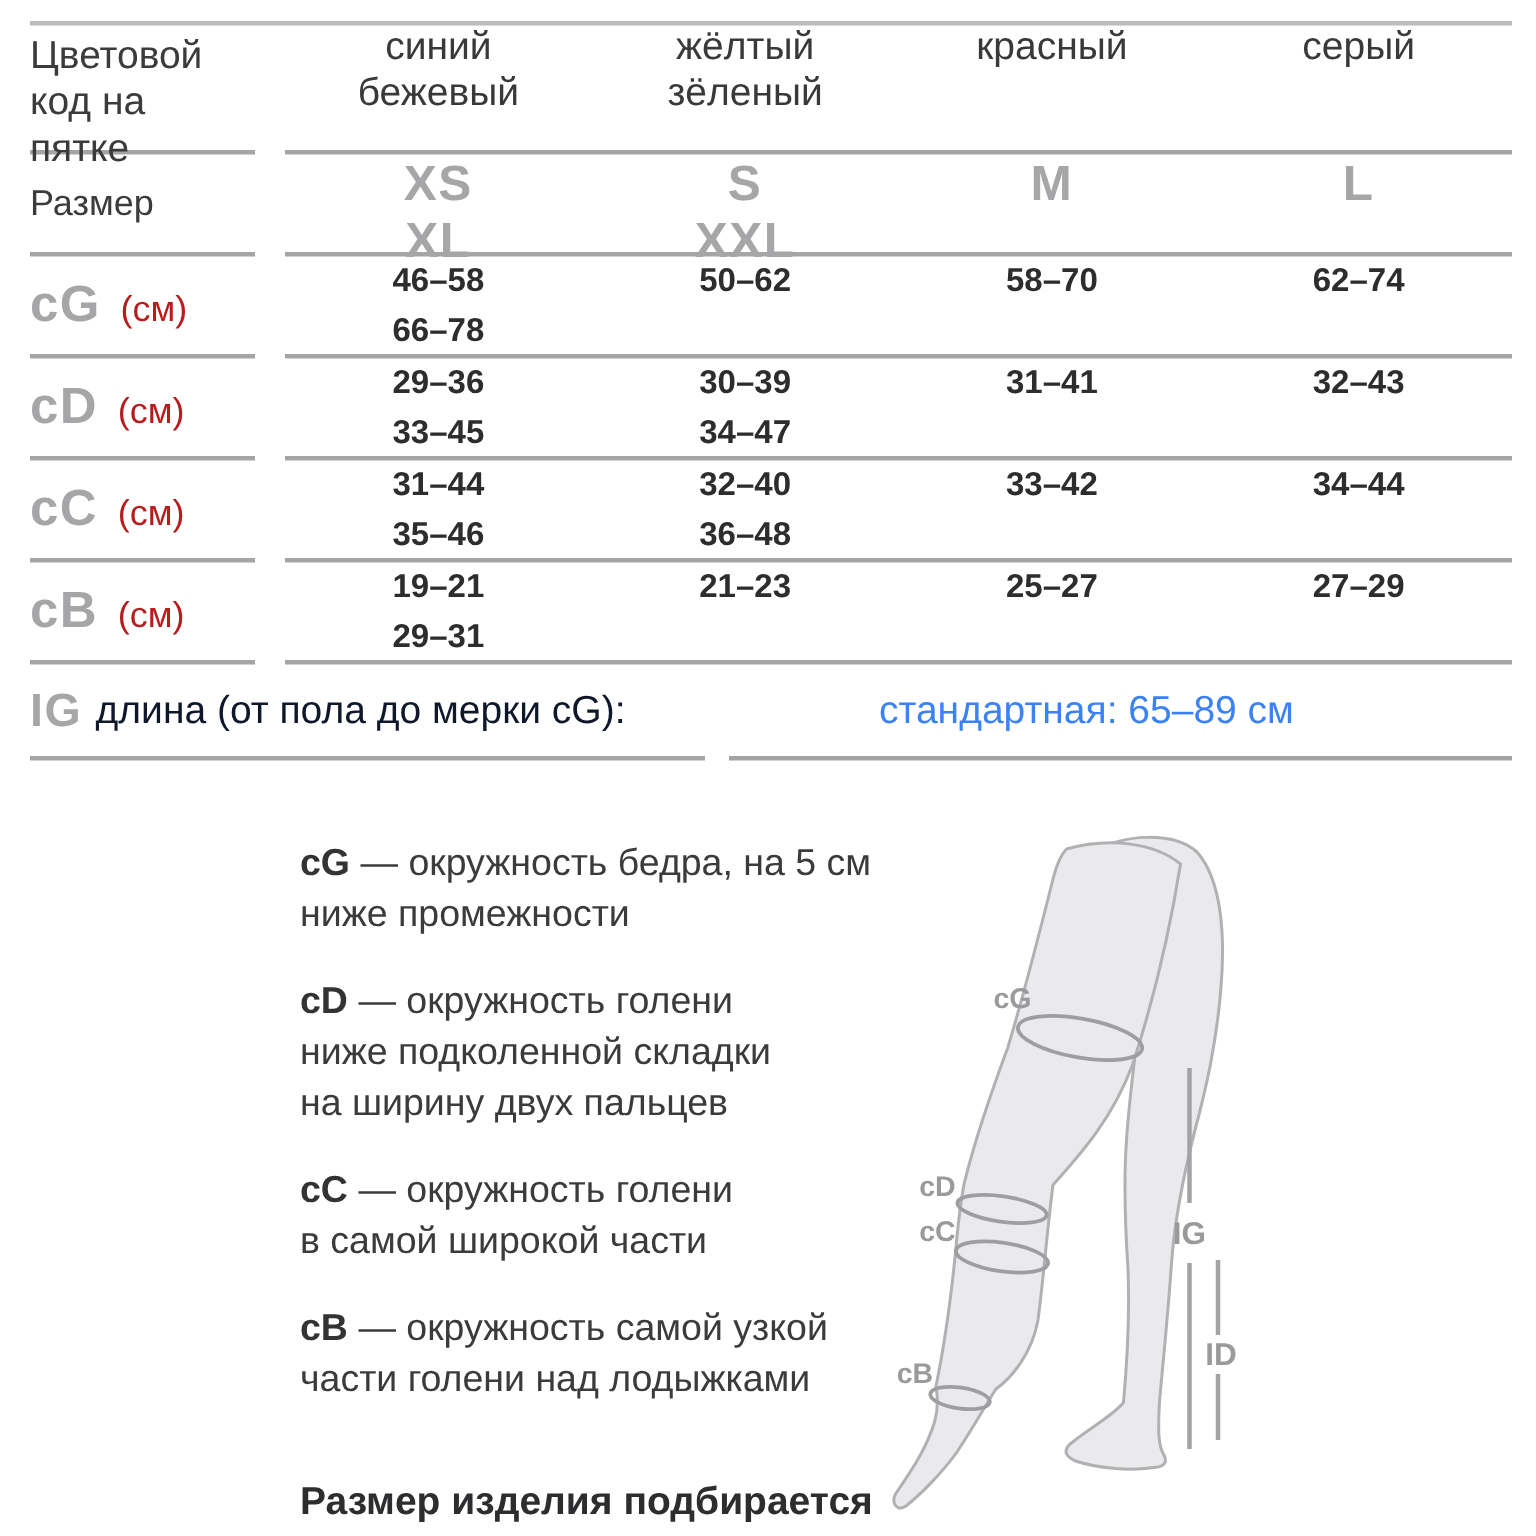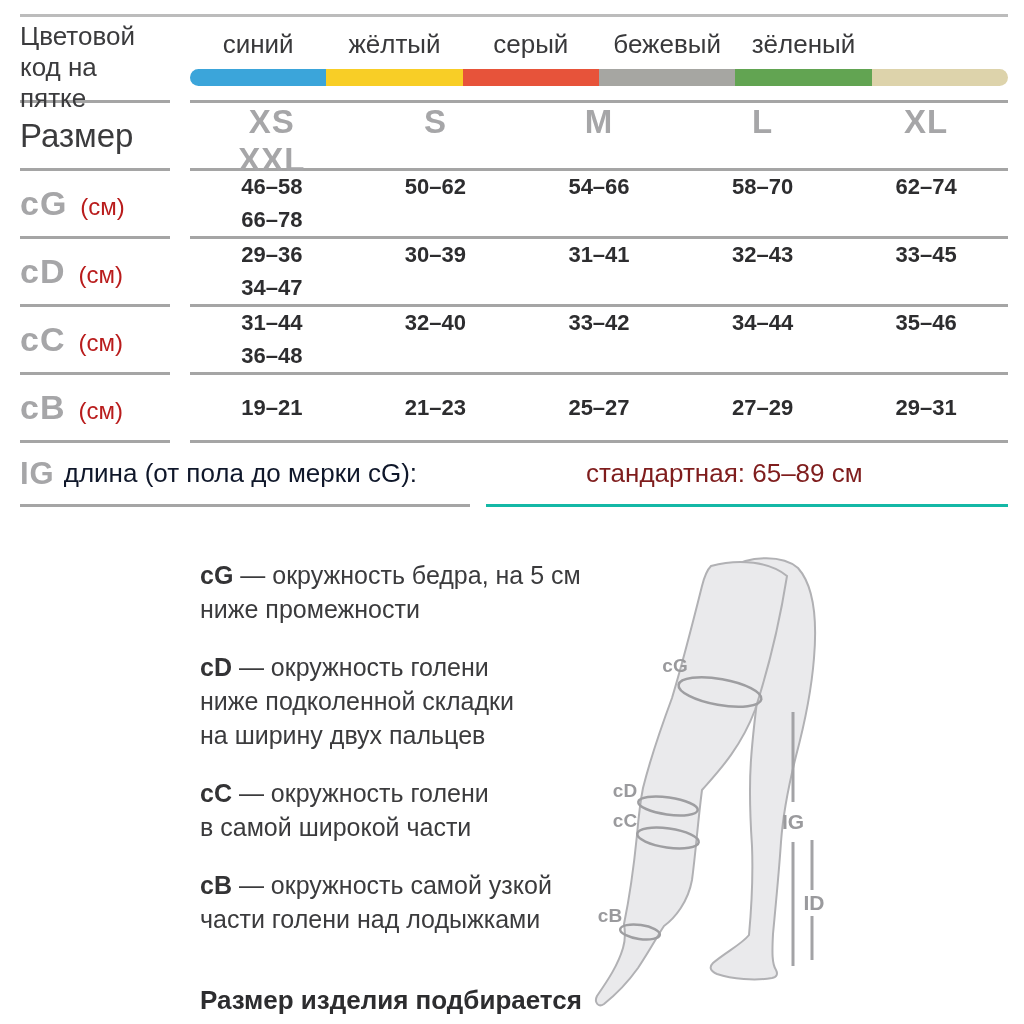--- a/index.html
+++ b/index.html
@@ -15,52 +15,52 @@
   .hdr { display:flex; height:86px; }
   .hdr .lab {
     width:150px; margin-right:20px; border-bottom:3px solid #a5a5a5;
     display:flex; flex-direction:column; justify-content:center;
     font-size:26px; line-height:31px; color:#3b3b3d; padding-top:18px;
   }
   .hdr .dat {
     flex:1; border-bottom:3px solid #a5a5a5;
     display:flex; flex-direction:column; justify-content:flex-end; padding-bottom:14px;
   }
-  .names { display:grid; grid-template-columns:repeat(6,1fr); text-align:center;
+  .names { display:grid; grid-template-columns:repeat(4,1fr); text-align:center;
     font-size:26px; color:#39393b; margin-bottom:9px; }
   .bar { display:flex; height:17px; border-radius:9px; overflow:hidden; }
   .bar .seg { flex:1; }
 
   .row { display:flex; height:68px; }
   .row .lab {
     width:150px; margin-right:20px; border-bottom:3px solid #a5a5a5;
     display:flex; align-items:center;
   }
   .row .dat {
     flex:1; border-bottom:3px solid #a5a5a5;
-    display:grid; grid-template-columns:repeat(5,1fr); align-items:center; text-align:center;
+    display:grid; grid-template-columns:repeat(4,1fr); align-items:center; text-align:center;
   }
   .row:last-of-type .lab, .row:last-of-type .dat { border-bottom:none; }
   .size-name { font-weight:bold; font-size:33px; color:#a6a6a8; letter-spacing:1px; }
-  .size-label-text { font-size:33px; color:#3b3b3d; }
+  .size-label-text { font-size:24px; color:#3b3b3d; }
   .code { font-weight:bold; font-size:34px; color:#a6a6a8; letter-spacing:1px; }
   .unit { font-size:24px; color:#b91c1c; margin-left:13px; padding-top:6px; }
   .val { font-weight:bold; font-size:22px; color:#2d2d2f; }
 
   .row-ig { display:flex; height:64px; }
   .ig-left {
     width:450px; border-bottom:3px solid #a5a5a5;
     display:flex; align-items:center;
   }
   .ig-code { font-weight:bold; font-size:31px; color:#a6a6a8; letter-spacing:1px; margin-right:9px; }
   .ig-text { font-size:26px; color:#0f172a; }
   .ig-right {
-    flex:1; margin-left:16px; border-bottom:3px solid #14b8a6;
+    flex:1; margin-left:16px; border-bottom:3px solid #a3a3a3;
     display:flex; align-items:center; padding-left:100px;
-    font-size:26px; color:#7f1d1d;
+    font-size:26px; color:#3b82f6;
   }
 
   
   .legend { position:absolute; left:200px; top:558px; width:410px;
     font-size:25px; line-height:34px; color:#3b3b3d; }
   .leg-item { margin:0 0 24px 0; }
   .leg-item .lcode { font-weight:bold; color:#333335; }
   .leg-item .ltext { white-space:pre-line; }
   .note { margin-top:46px; font-weight:bold; font-size:26px; line-height:37px;
     color:#2d2d2f; white-space:pre-line; }
@@ -78,20 +78,21 @@
 
     <div class="hdr">
       <div class="lab">
         <span>Цветовой</span>
         <span>код на пятке</span>
       </div>
       <div class="dat">
         <div class="names">
           <span>синий</span>
           <span>жёлтый</span>
+          <span>красный</span>
           <span>серый</span>
           <span>бежевый</span>
           <span>зёленый</span>
         </div>
         <div class="bar">
           <div class="seg" style="background: rgb(59, 165, 218);"></div>
           <div class="seg" style="background: rgb(248, 206, 38);"></div>
           <div class="seg" style="background: rgb(231, 83, 58);"></div>
           <div class="seg" style="background: rgb(166, 166, 162);"></div>
           <div class="seg" style="background: rgb(98, 164, 82);"></div>
@@ -115,21 +116,20 @@
     </div>
 
     <div class="row">
       <div class="lab">
         <span class="code">cG</span>
         <span class="unit">(см)</span>
       </div>
       <div class="dat">
         <span class="val">46–58</span>
         <span class="val">50–62</span>
-        <span class="val">54–66</span>
         <span class="val">58–70</span>
         <span class="val">62–74</span>
         <span class="val">66–78</span>
       </div>
     </div>
 
     <div class="row">
       <div class="lab">
         <span class="code">cD</span>
         <span class="unit">(см)</span>

